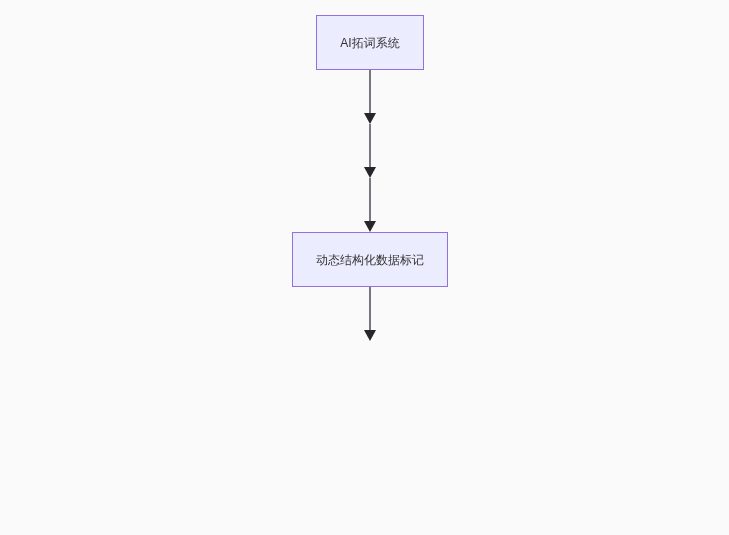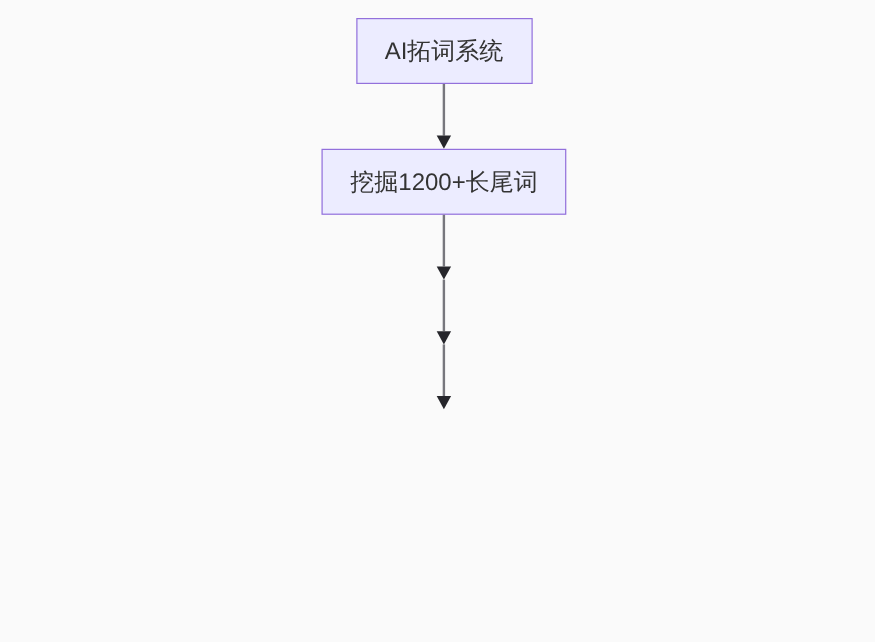--- a/index.html
+++ b/index.html
@@ -30,21 +30,21 @@
   .node {
     box-sizing: border-box;
     height: 55px;
     padding: 0 23px;
     display: flex;
     align-items: center;
     justify-content: center;
     background: var(--node-fill, #ECECFF);
     border: 1.3px solid var(--node-border, #9370DB);
     color: var(--node-text, #333333);
-    font-size: 20px;
+    font-size: 12px;
     line-height: 1;
     white-space: nowrap;
   }
   .connector {
     height: 54px;
     width: 14px;
     display: flex;
     flex-direction: column;
     align-items: center;
   }
@@ -68,35 +68,35 @@
   <div class="flow">
   <div class="node">
     <span class="node-label">AI拓词系统</span>
   </div>
 
   <div class="connector">
     <div class="line"></div>
     <div class="head"></div>
   </div>
 
-  <div class="node">
-    <span class="node-label">挖掘1200+长尾词</span>
-  </div>
 
   <div class="connector">
     <div class="line"></div>
     <div class="head"></div>
   </div>
 
 
   <div class="connector">
     <div class="line"></div>
     <div class="head"></div>
   </div>
 
+  <div class="node">
+    <span class="node-label">动态结构化数据标记</span>
+  </div>
 
   <div class="connector">
     <div class="line"></div>
     <div class="head"></div>
   </div>
 
 </div>
 </div>
 
 </body></html>

